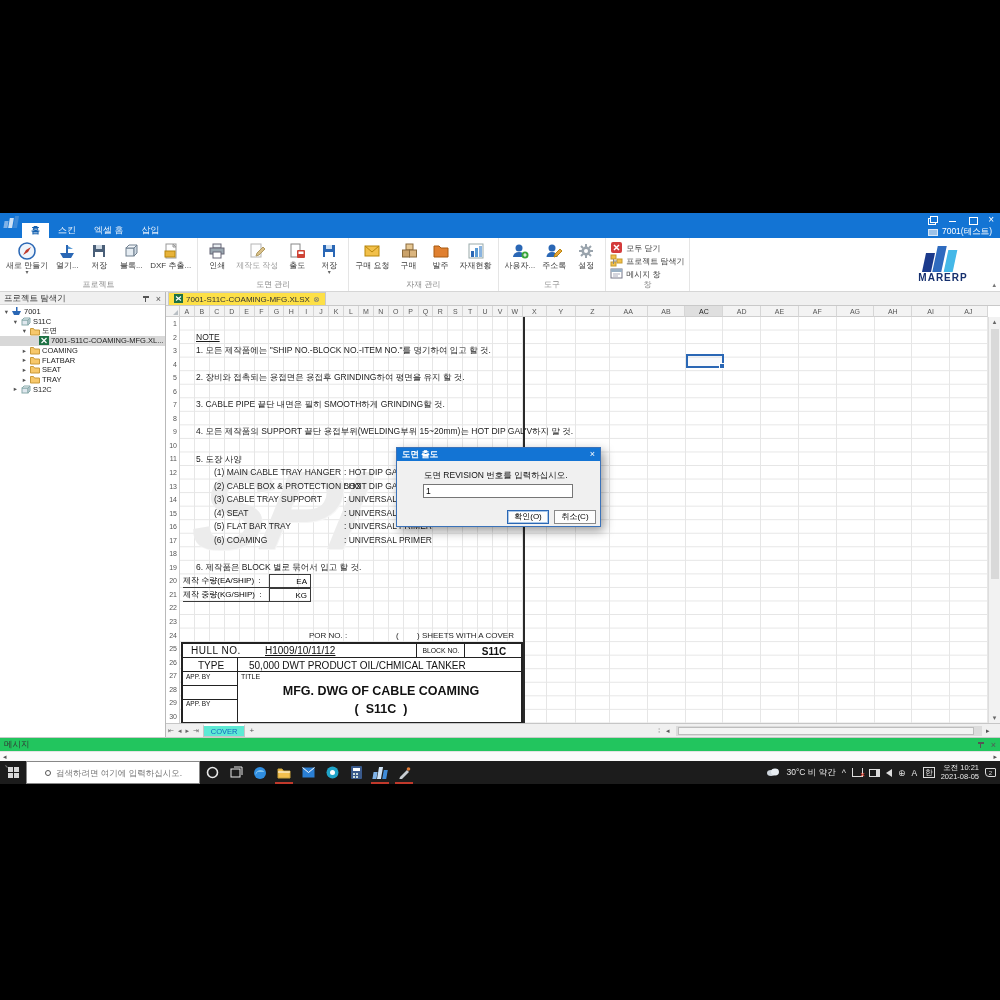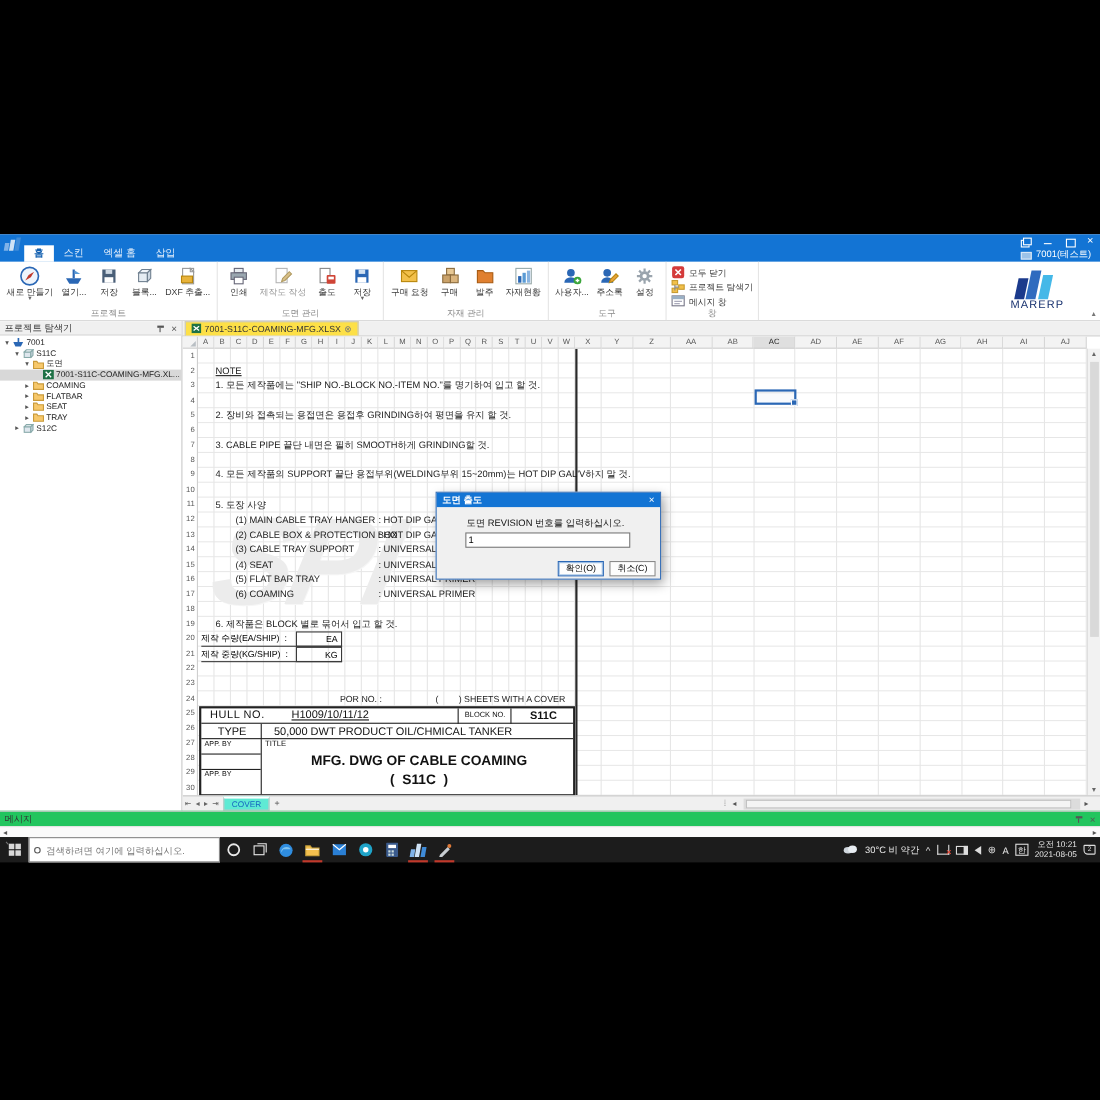--- a/index.html
+++ b/index.html
@@ -36,21 +36,21 @@
   .dd { font-size:6px; color:#666; line-height:5px; }
   .searchwrap { position:relative; margin-top:10px; }
   .searchwrap input { width:76px; height:15px; border:1px solid #b5b5b5; font-size:8px; padding:0 14px 0 3px; color:#777; font-family:inherit; }
   .mag { position:absolute; right:3px; top:3px; width:6px; height:6px; border:1.2px solid #777; border-radius:50%; }
   .mag::after { content:""; position:absolute; left:5px; top:5px; width:3px; border-top:1.2px solid #777; transform:rotate(45deg); }
   .rsmallcol { display:flex; flex-direction:column; gap:1px; padding-top:1px; }
   .rsmall { display:flex; align-items:center; gap:3px; font-size:8px; color:#3a3a3a; height:12px; }
   #brand { position:absolute; right:22px; top:4px; width:70px; text-align:center; }
   #brand .bars { position:relative; height:30px; margin:0 14px; }
   #brand .bars i { position:absolute; bottom:0; transform:skewX(-12deg); }
-  #brand .bname { font-size:10px; font-weight:normal; color:#16306e; letter-spacing:1px; }
+  #brand .bname { font-size:10px; font-weight:bold; color:#16306e; letter-spacing:1px; }
   .ribcaret { position:absolute; right:4px; bottom:2px; font-size:7px; color:#777; }
 
   
   #explorer { position:absolute; left:0; top:79px; width:166px; height:445px; background:#fff; border-right:1px solid #b9b9b9; }
   #exhead { height:13px; background:#f0f0f0; border-bottom:1px solid #d9d9d9; font-size:8.5px; color:#333; line-height:13px; padding-left:4px; position:relative; }
   .pinicon { position:absolute; right:16px; top:4px; width:6px; height:2px; background:#555; }
   .pinicon::after { content:""; position:absolute; left:2px; top:2px; width:1px; height:4px; background:#555; }
   .xsmall { position:absolute; right:4px; top:1px; font-size:9px; color:#555; }
   #tree { padding-top:2px; }
   .trow { height:9.7px; display:flex; align-items:center; gap:2px; font-size:7.5px; color:#222; white-space:nowrap; overflow:hidden; }
@@ -122,21 +122,21 @@
   #dlginput { position:absolute; left:26px; top:36px; width:150px; height:14px; border:1px solid #767676; font-size:8.5px; padding:0 2px; font-family:inherit; background:#fff; }
   .dlgbtn { position:absolute; top:62px; height:14px; font-size:8px; text-align:center; line-height:12px; background:#fdfdfd; }
   #okbtn { left:110px; width:42px; border:1px solid #2a67b5; box-shadow:0 0 0 1px #a9c7e8 inset; }
   #cancelbtn { left:157px; width:42px; border:1px solid #8a8a8a; }
 
   
   #taskbar { position:absolute; left:0; top:761px; width:1000px; height:23px; background:#1c1c1c; display:flex; align-items:center; }
   #startbtn { width:26px; height:23px; display:flex; align-items:center; justify-content:center; }
   .winlogo { width:11px; height:11px; display:grid; grid-template-columns:5px 5px; grid-template-rows:5px 5px; gap:1px; }
   .winlogo i { background:#d8d8d8; }
-  #tsearch { width:174px; height:23px; background:#fff; border:1px solid #888; display:flex; align-items:center; gap:5px; padding-left:4px; }
+  #tsearch { width:174px; height:23px; background:#fff; border:1px solid #888; display:flex; align-items:center; gap:5px; padding-left:18px; }
   #tsearch input { border:none; outline:none; font-size:8.5px; color:#555; width:140px; font-family:inherit; }
   .tbi { width:24px; height:23px; display:flex; align-items:center; justify-content:center; position:relative; }
   .tbi .ul { position:absolute; bottom:0; left:3px; width:18px; height:2px; background:#c0392b; }
   #tray { margin-left:auto; display:flex; align-items:center; gap:6px; color:#e8e8e8; font-size:8.5px; padding-right:4px; }
   .trayic { color:#ddd; font-size:9px; }
   .net { position:relative; width:11px; height:9px; border:1px solid #ddd; border-top:none; }
   .net::after { content:"×"; position:absolute; right:-3px; bottom:-3px; color:#e74c3c; font-size:8px; font-weight:bold; }
   .mon2 { width:11px; height:8px; border:1px solid #ddd; }
   .spk { width:0; height:0; border-top:4px solid transparent; border-bottom:4px solid transparent; border-right:6px solid #ddd; position:relative; }
   .spk::before { content:""; position:absolute; left:-10px; top:-4px; width:4px; height:8px; background:#ddd; }

